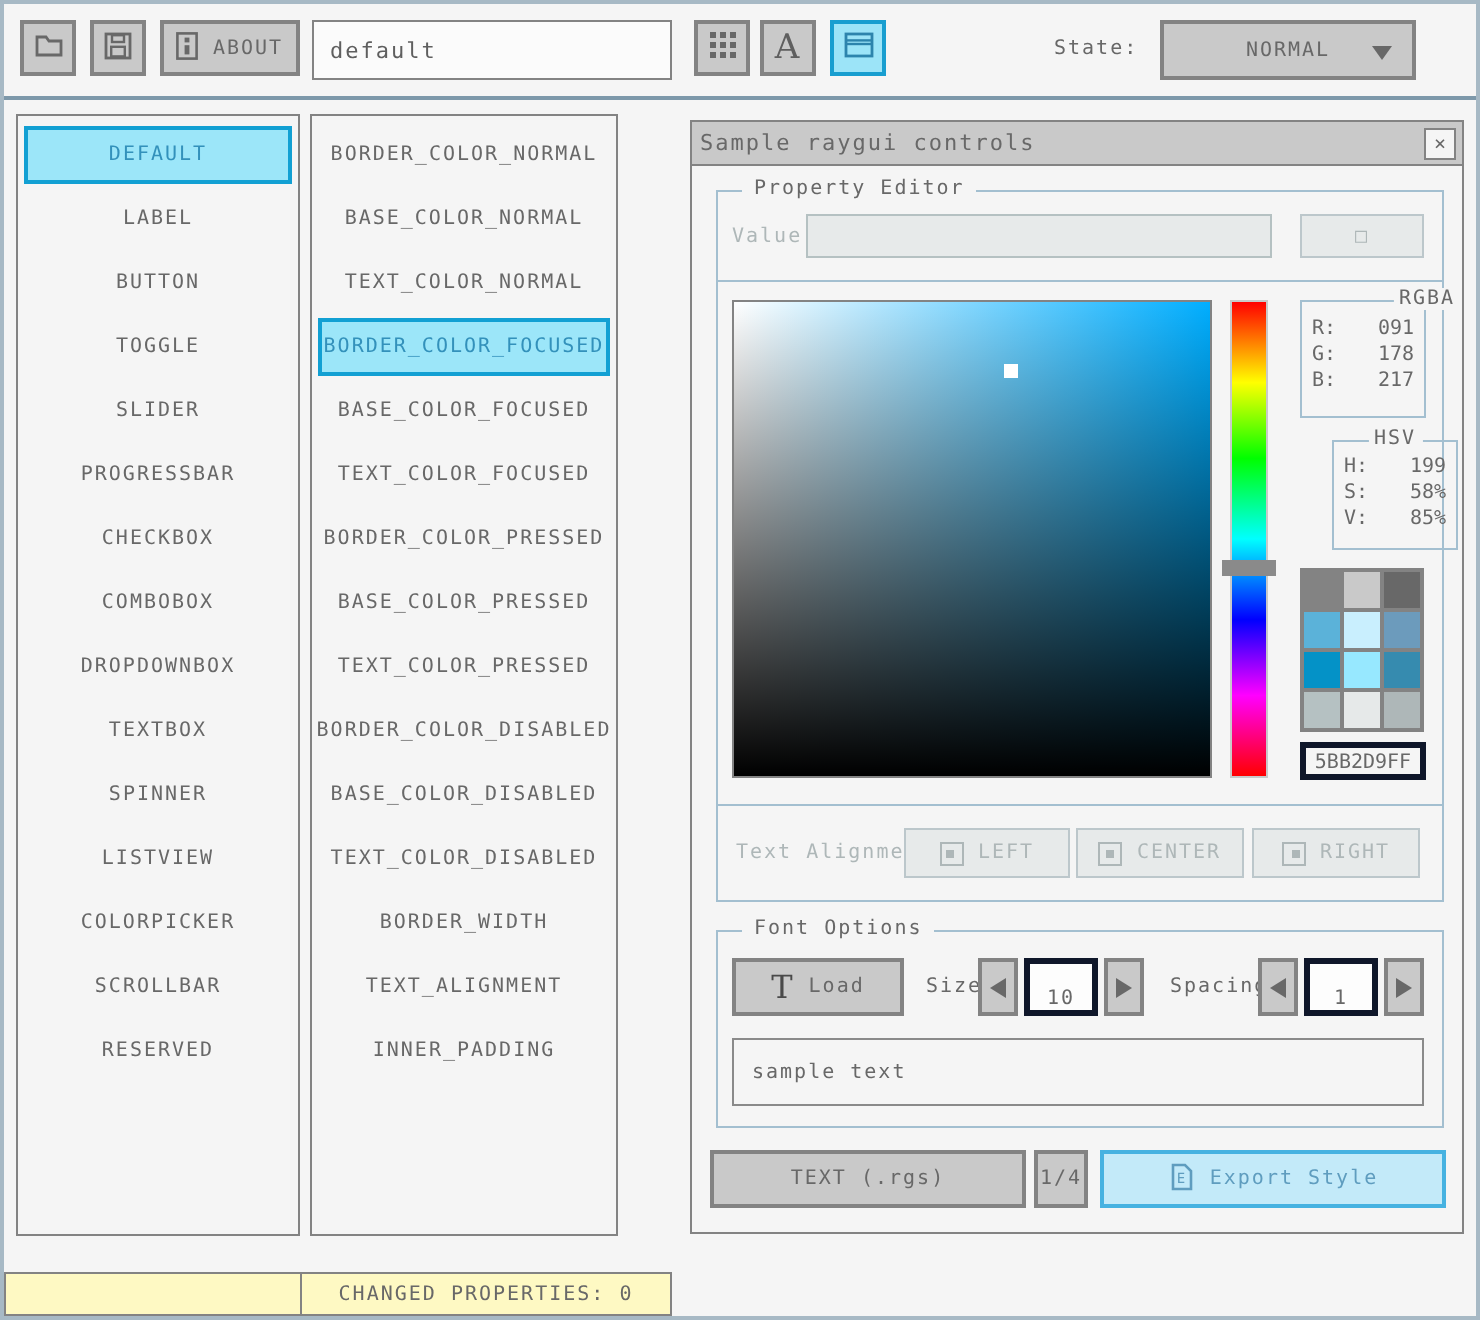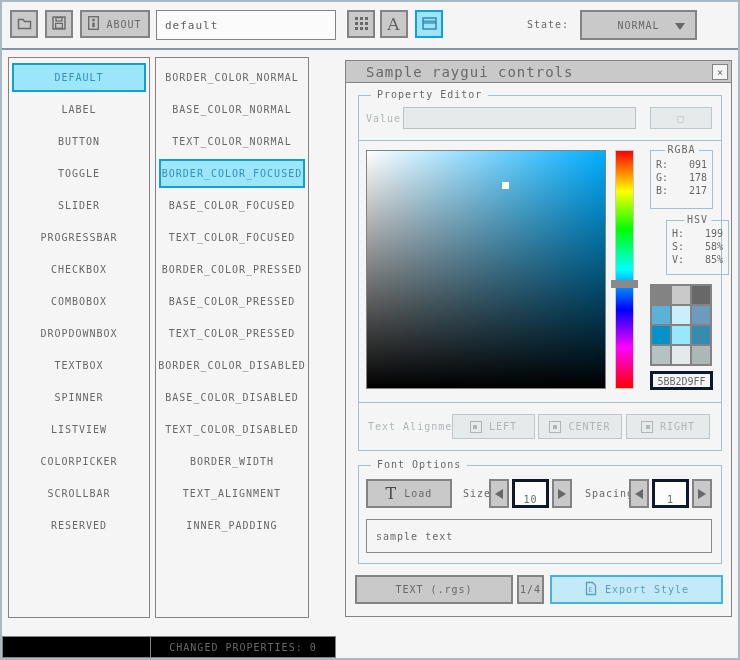--- a/index.html
+++ b/index.html
@@ -31,22 +31,22 @@
   
   .panel{position:absolute;background:#f5f5f5;border:1px solid #838383;
          display:flex;flex-direction:column;padding:5px 3px;gap:3px;}
   .list-item{flex:0 0 29px;height:29px;display:flex;align-items:center;justify-content:center;
              font-size:10px;letter-spacing:1px;color:#686868;border:2px solid transparent;}
   .list-item.selected{background:#9ce6f9;border-color:#12a0d3;color:#3391bb;}
 
   
   .win{position:absolute;background:#f5f5f5;border:1px solid #838383;}
   .titlebar{position:absolute;left:0;top:0;right:0;height:22px;background:#c9c9c9;
-            border-bottom:1px solid #838383;display:flex;align-items:center;padding:0 20px;
-            font-size:14px;letter-spacing:1px;color:#686868;}
+            border-bottom:1px solid #838383;display:flex;align-items:center;padding:0 4px;
+            font-size:11px;letter-spacing:1px;color:#686868;}
   .closebtn{position:absolute;top:3px;right:3px;width:16px;height:16px;background:#f5f5f5;
             border:1px solid #838383;display:flex;align-items:center;justify-content:center;
             font-size:10px;color:#686868;}
 
   .groupbox{position:absolute;border:1px solid #a3bfd0;}
   .gb-label{position:absolute;top:-7px;left:12px;background:#f5f5f5;padding:0 6px;
             font-size:10px;letter-spacing:1px;color:#686868;white-space:nowrap;}
   .gb-label.center{left:50%;transform:translateX(-50%);}
   .sep{position:absolute;height:1px;background:#a3bfd0;}
 
@@ -71,21 +71,21 @@
 
   
   .tri-l{width:0;height:0;border-top:5px solid transparent;border-bottom:5px solid transparent;border-right:8px solid #686868;}
   .tri-r{width:0;height:0;border-top:5px solid transparent;border-bottom:5px solid transparent;border-left:8px solid #686868;}
   .tri-d{width:0;height:0;border-left:5px solid transparent;border-right:5px solid transparent;border-top:7px solid #686868;}
 
   .serifA{font-family:"DejaVu Serif",serif;font-size:17px;color:#5f5f5f;line-height:1;}
   .serifT{font-family:"DejaVu Serif",serif;font-size:16px;color:#4a4a4a;line-height:1;}
 
   
-  .status-cell{position:absolute;top:636px;height:22px;background:#000000;border:1px solid #838383;
+  .status-cell{position:absolute;top:636px;height:22px;background:#fef9c3;border:1px solid #838383;
                display:flex;align-items:center;font-size:10px;letter-spacing:1px;color:#686868;}
 </style>
 </head>
 <body>
 
 <div class="screen">
   <div class="frame"></div>
 
   <div class="btn" style="left:10px;top:10px;width:28px;height:28px;">
     <span>
@@ -137,21 +137,21 @@
   <div class="btn active" style="left:415px;top:10px;width:28px;height:28px;">
     <span>
       <svg width="15" height="13" viewBox="0 0 15 13">
           <rect x="1" y="1" width="13" height="11" fill="none" stroke="#2d84ad" stroke-width="1.4"></rect>
           <line x1="1" y1="4.2" x2="14" y2="4.2" stroke="#2d84ad" stroke-width="1.2"></line>
           <line x1="1" y1="6" x2="14" y2="6" stroke="#2d84ad" stroke-width="1.2"></line>
         </svg>
     </span>
   </div>
   <div class="abs txt" style="left:527px;top:19px;">State:</div>
-  <div class="btn" style="left:580px;top:10px;width:117px;height:30px;">
+  <div class="btn" style="left:580px;top:10px;width:128px;height:30px;">
     <span>NORMAL</span>
     <span class="tri-d" style="position:absolute;right:10px;top:11px;"></span>
   </div>
   <div class="toolbar-sep"></div>
 
   <div class="panel" style="left:8px;top:57px;width:142px;height:561px;">
 
   <div class="list-item selected">DEFAULT</div>
       <div class="list-item">LABEL</div>
       <div class="list-item">BUTTON</div>
@@ -208,21 +208,21 @@
     <div class="sep" style="left:12px;top:79px;width:364px;"></div>
 
     <div class="svpanel" style="left:20px;top:89px;width:240px;height:239px;">
       <div class="sv-cursor" style="left:135px;top:31px;"></div>
     </div>
     <div class="huebar" style="left:269px;top:89px;width:19px;height:239px;">
       <div class="hue-handle" style="top:129px;"></div>
     </div>
 
     <div class="groupbox" style="left:304px;top:89px;width:63px;height:59px;padding-top:8px;">
-      <span class="gb-label center" style="padding:0 3px;">RGBA</span>
+      <span class="gb-label center" style="padding:0 3px;margin-left:32px;">RGBA</span>
       <div class="mini-row">
           <span>R:</span>
           <span>091</span>
         </div>
       <div class="mini-row" style="margin-top:2px;">
           <span>G:</span>
           <span>178</span>
         </div>
       <div class="mini-row" style="margin-top:2px;">
           <span>B:</span>

